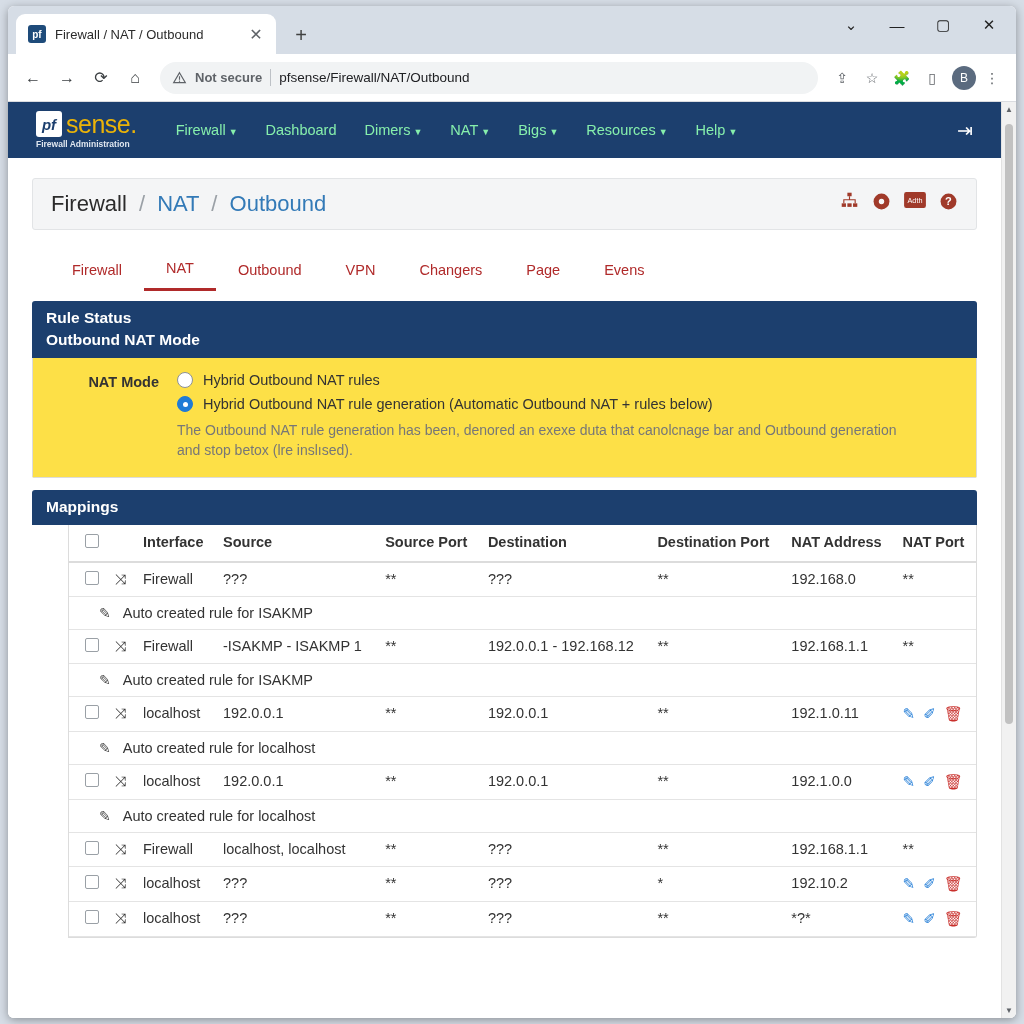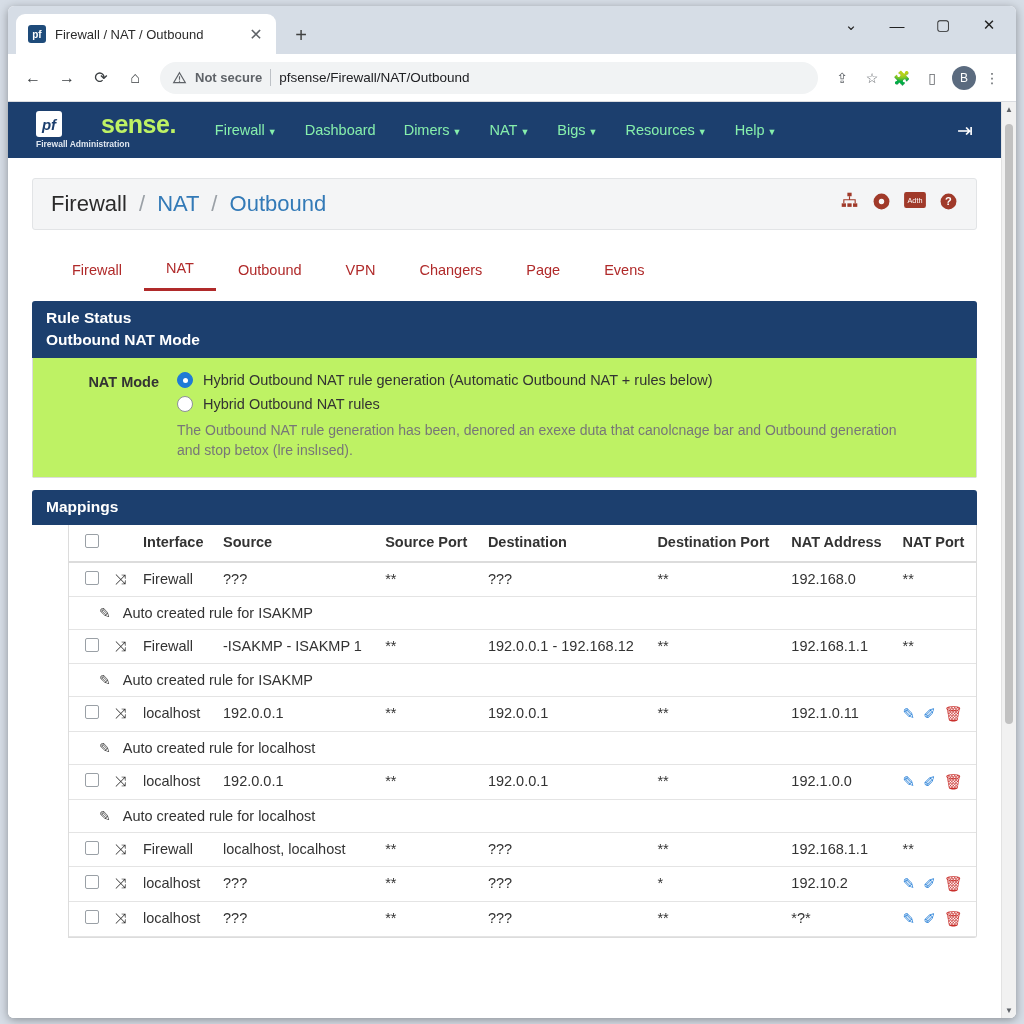--- a/index.html
+++ b/index.html
@@ -180,21 +180,21 @@
   .brand-badge {
     width: 26px; height: 26px;
     background: #fff; color: #1c3f6e;
     font-weight: bold; font-size: 15px;
     display: flex; align-items: center; justify-content: center;
     border-radius: 3px;
     margin-right: 4px;
     font-style: italic;
   }
   .brand-text {
-    color: #bef264; font-size: 25px; font-weight: bold; letter-spacing: -0.5px; margin-left: 35px;
+    color: #eab308; font-size: 25px; font-weight: normal; letter-spacing: -0.5px;
   }
   .brand-sub {
     color: #dfe6ef; font-size: 8.5px; margin-top: 3px; font-weight: bold;
   }
   .nav-item {
     color: #86efac;
     font-size: 14.5px;
     padding: 8px 11px;
     cursor: pointer;
     white-space: nowrap;
@@ -246,21 +246,21 @@
     background: #1c3f6e;
     color: #fff;
     padding: 8px 14px 9px 14px;
     font-size: 15.5px;
     font-weight: bold;
   }
   .panel-head .sub { display: block; margin-top: 4px; }
   .panel-body {
     border: 1px solid #dcdcdc;
     border-top: none;
-    background: #bef264;
+    background: #fde047;
     padding: 14px 14px 16px 14px;
   }
   .form-row { display: flex; align-items: flex-start; }
   .form-label {
     width: 112px;
     text-align: right;
     font-weight: bold;
     font-size: 14.5px;
     color: #333;
     padding-top: 2px;
@@ -468,26 +468,26 @@
         <div class="panel">
           <div class="panel-head">
             <span>Rule Status</span>
             <span class="sub">Outbound NAT Mode</span>
           </div>
           <div class="panel-body">
             <div class="form-row">
               <div class="form-label">NAT Mode</div>
               <div style="flex:1">
                 <div class="radio-line">
+                  <span class="radio"></span>
+                  <span class="radio-text">Hybrid Outbound NAT rules</span>
+                </div>
+                <div class="radio-line">
                   <span class="radio checked"></span>
                   <span class="radio-text">Hybrid Outbound NAT rule generation (Automatic Outbound NAT + rules below)</span>
-                </div>
-                <div class="radio-line">
-                  <span class="radio"></span>
-                  <span class="radio-text">Hybrid Outbound NAT rules</span>
                 </div>
                 <div class="help-text">The Outbound NAT rule generation has been, denored an exexe duta that canolcnage bar and Outbound generation and stop betox (lre inslısed).</div>
               </div>
             </div>
           </div>
         </div>
 
         <div class="panel">
           <div class="panel-head">Mappings</div>
           <div style="border:1px solid #dcdcdc;border-top:none;margin-left:36px;">

